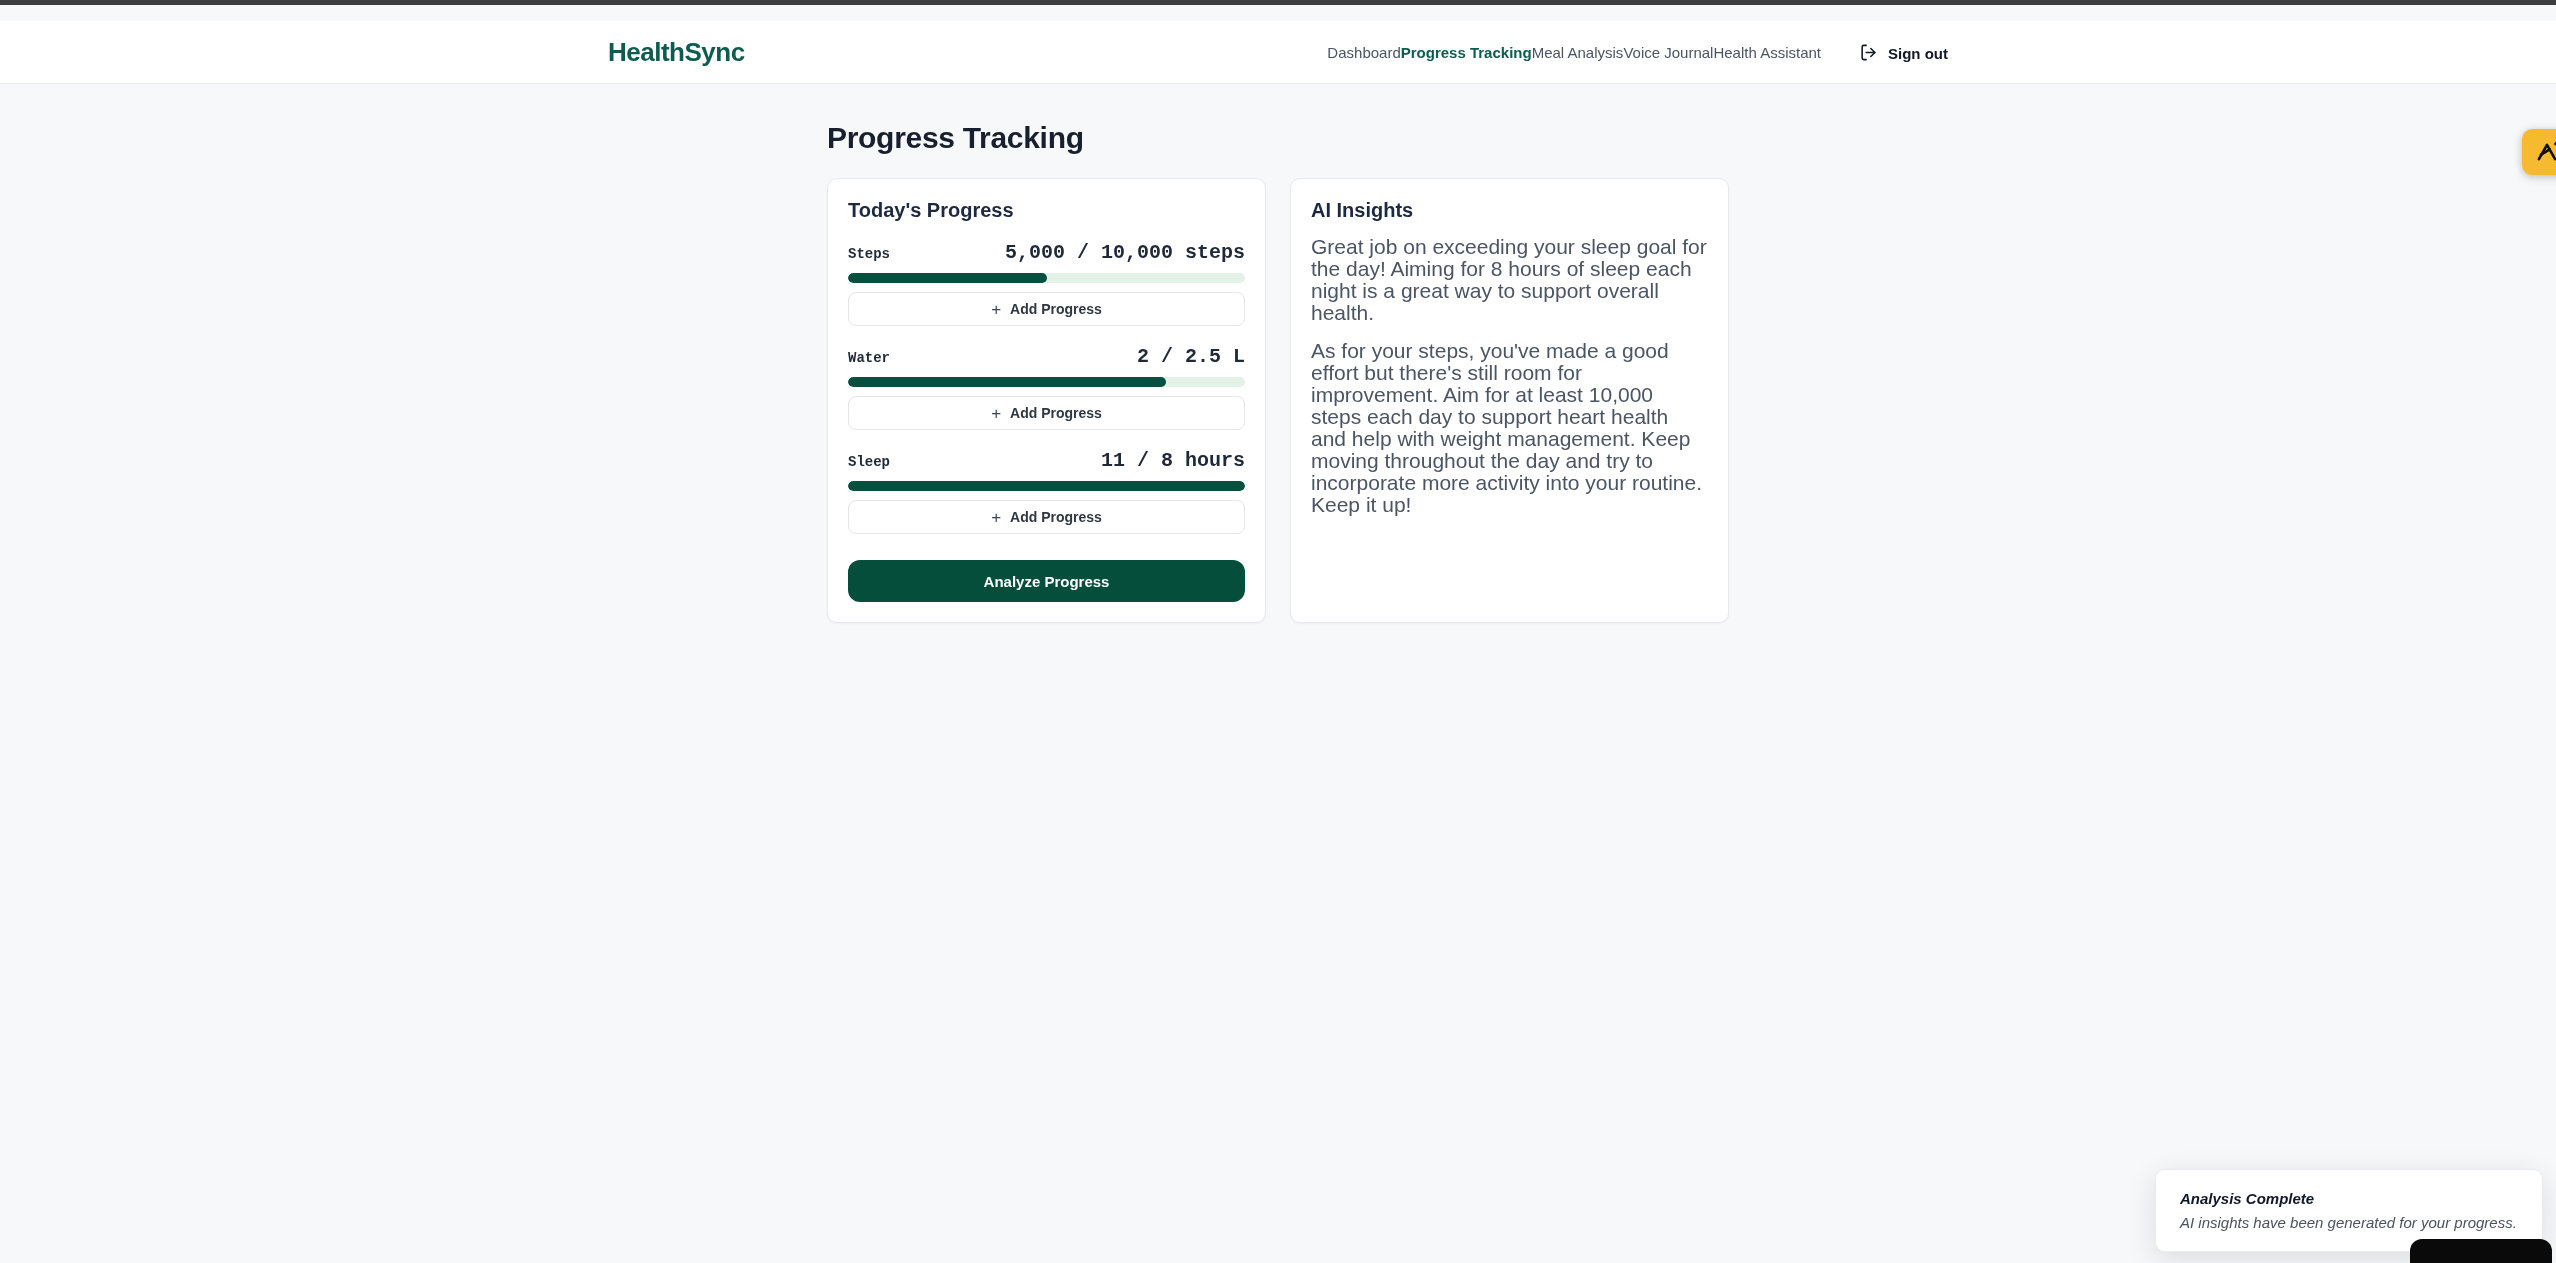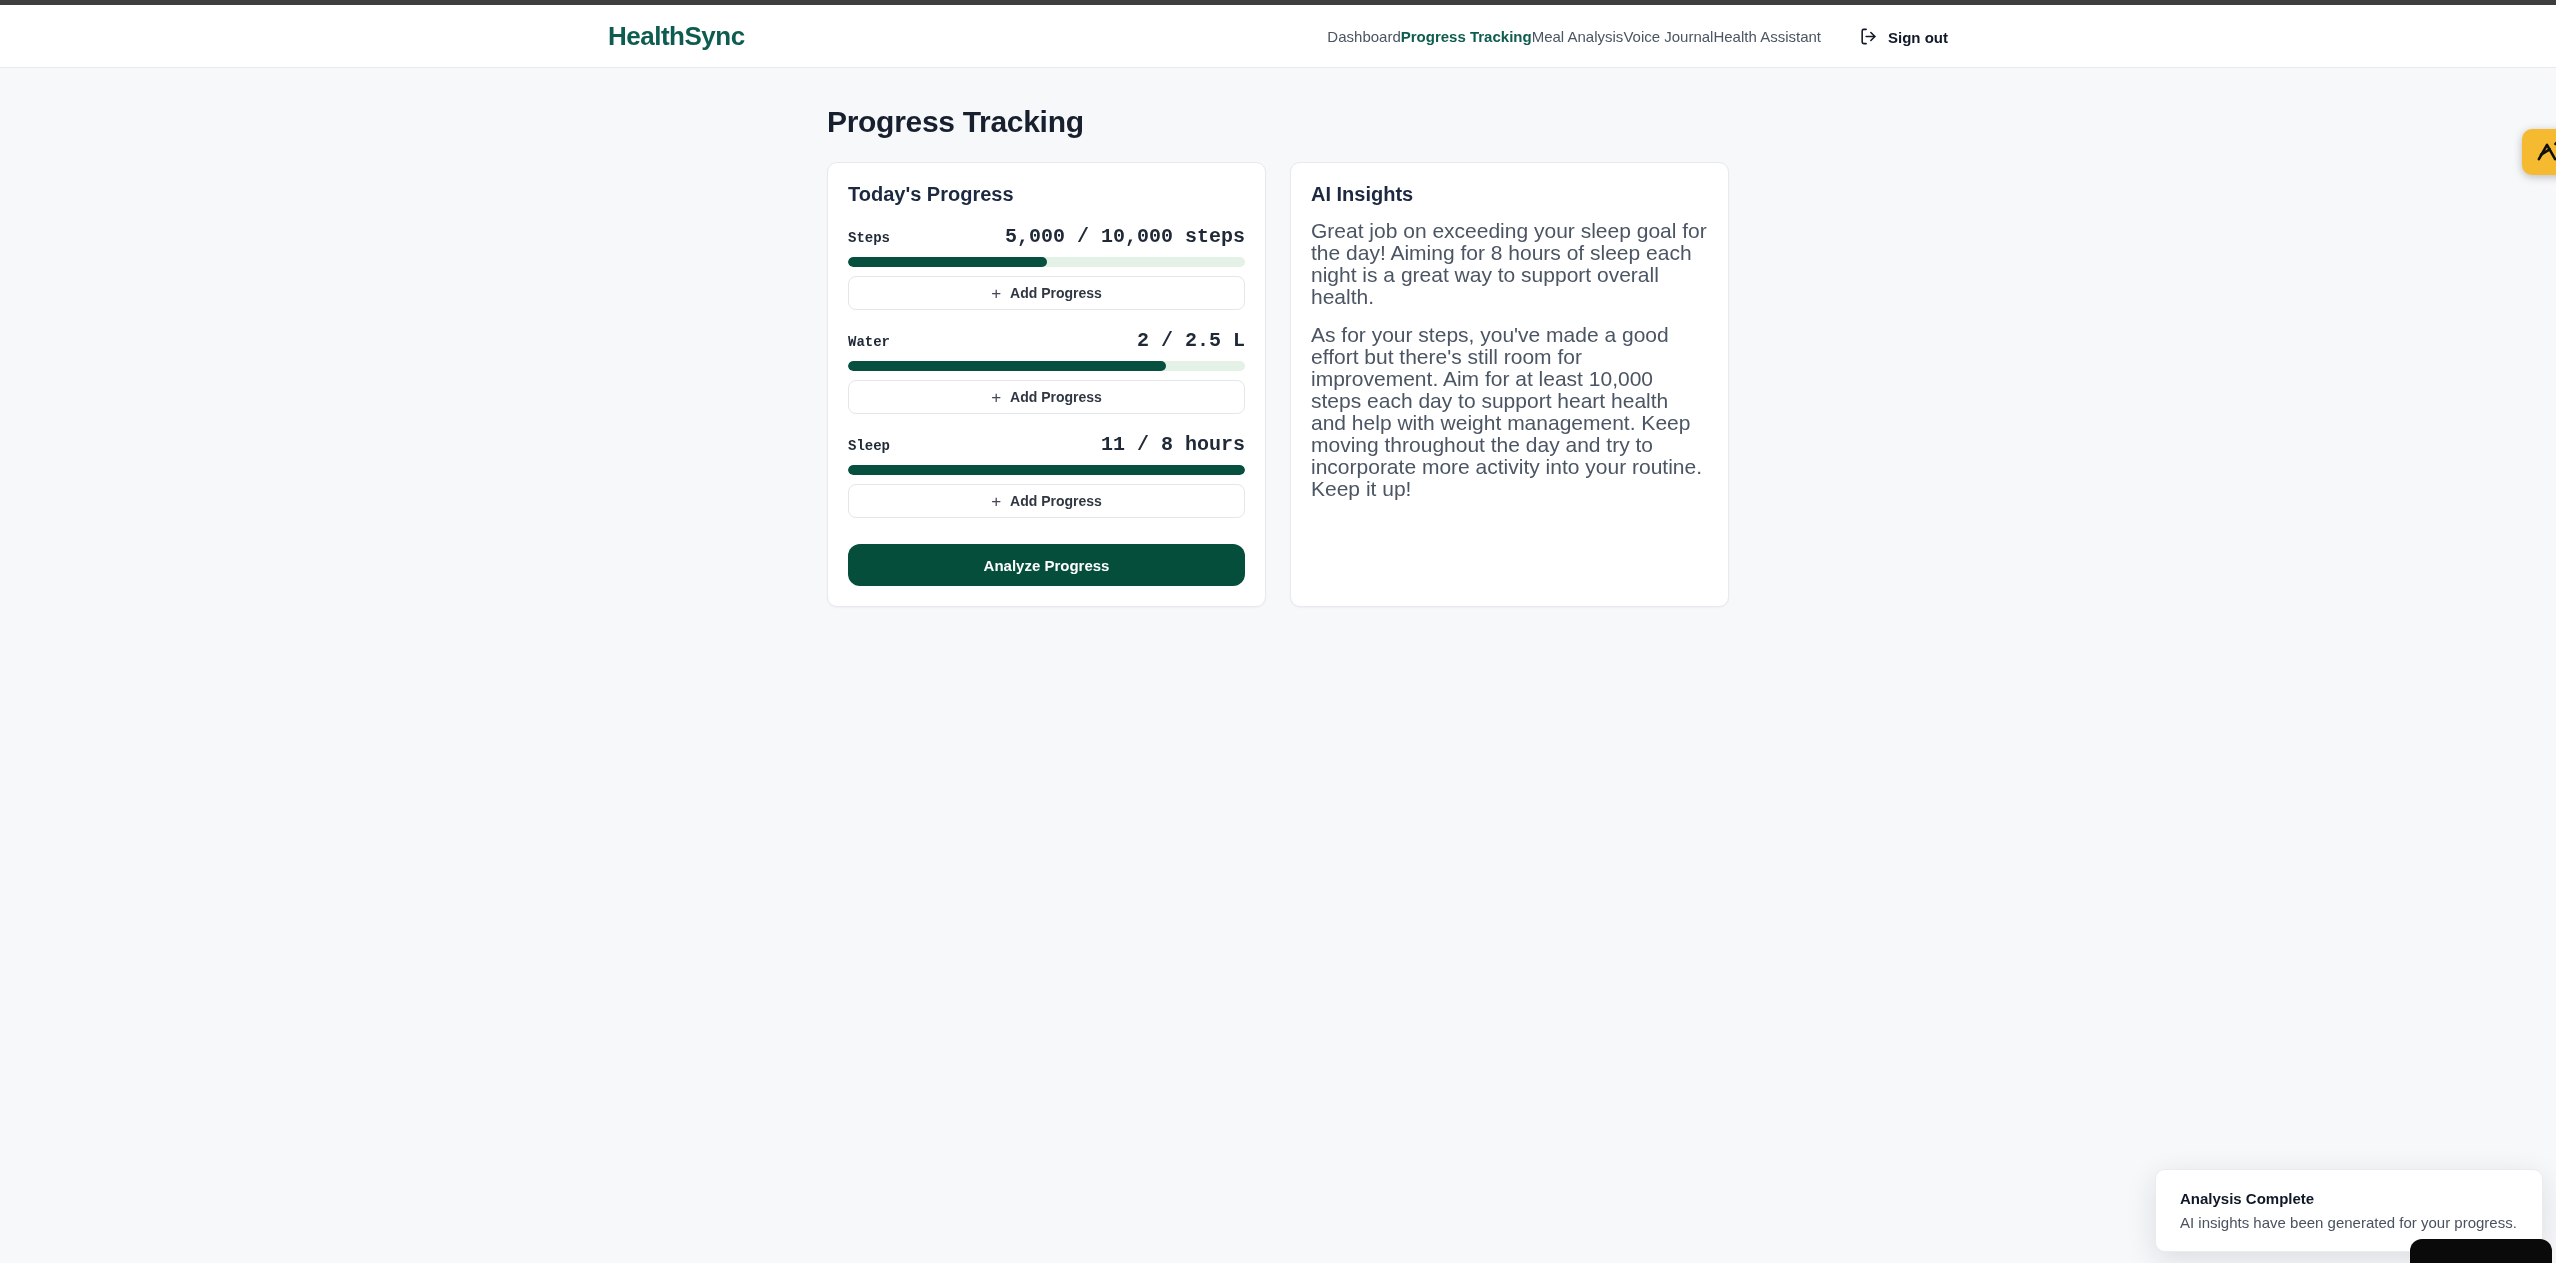--- a/index.html
+++ b/index.html
@@ -4,21 +4,21 @@
 <style>
   * { margin:0; padding:0; box-sizing:border-box; }
   html,body { width:2556px; height:1263px; overflow:hidden; }
   body {
     font-family:"Liberation Sans","DejaVu Sans",sans-serif;
     background:#f7f8fa; color:#1f2937; position:relative;
   }
   .top-strip { height:5px; width:100%; background:#3e3e3e; }
   header { height:63px; background:#ffffff; border-bottom:1px solid #e7e9ee; }
   .header-inner {
-    width:1340px; height:100%; margin:0 auto;
+    width:1340px; height:100%; margin:16px auto;
     display:flex; align-items:center; justify-content:space-between;
   }
   .brand { font-size:26px; font-weight:700; color:#0d5c4f; letter-spacing:-0.5px; cursor:pointer; }
   nav { display:flex; align-items:center; }
   .nav-link { font-size:15px; color:#4b5563; text-decoration:none; cursor:pointer; }
   .nav-link.active { color:#0d5c4f; font-weight:700; }
   .signout { display:flex; align-items:flex-end; gap:10px; margin-left:38px; cursor:pointer; }
   .signout span { font-size:15px; font-weight:700; color:#111827; }
   .signout svg { display:block; }
 
@@ -56,21 +56,21 @@
 
   .corner-badge {
     position:fixed; top:129px; right:-16px; width:50px; height:46px;
     background:#f6ba30; border-radius:10px; z-index:20;
     display:flex; align-items:center; justify-content:center;
     box-shadow:0 2px 8px rgba(0,0,0,.25); cursor:pointer;
   }
   .toast {
     position:fixed; right:13px; bottom:11px; width:388px; z-index:40;
     background:#ffffff; border:1px solid #e9ebef; border-radius:10px;
-    padding:20px 24px; box-shadow:0 8px 30px rgba(16,24,40,.12);
+    padding:20px 24px; box-shadow:0 8px 30px rgba(16,24,40,.12);font-style:italic;
   }
   .toast-title { font-size:15px; font-weight:700; color:#101828; }
   .toast-msg { margin-top:7px; font-size:15px; color:#4a5260; }
   .black-pill {
     position:fixed; right:4px; bottom:-16px; width:142px; height:40px;
     background:#0a0a0a; border-radius:12px; z-index:50; cursor:pointer;
   }
 </style>
 </head>
 <body>

